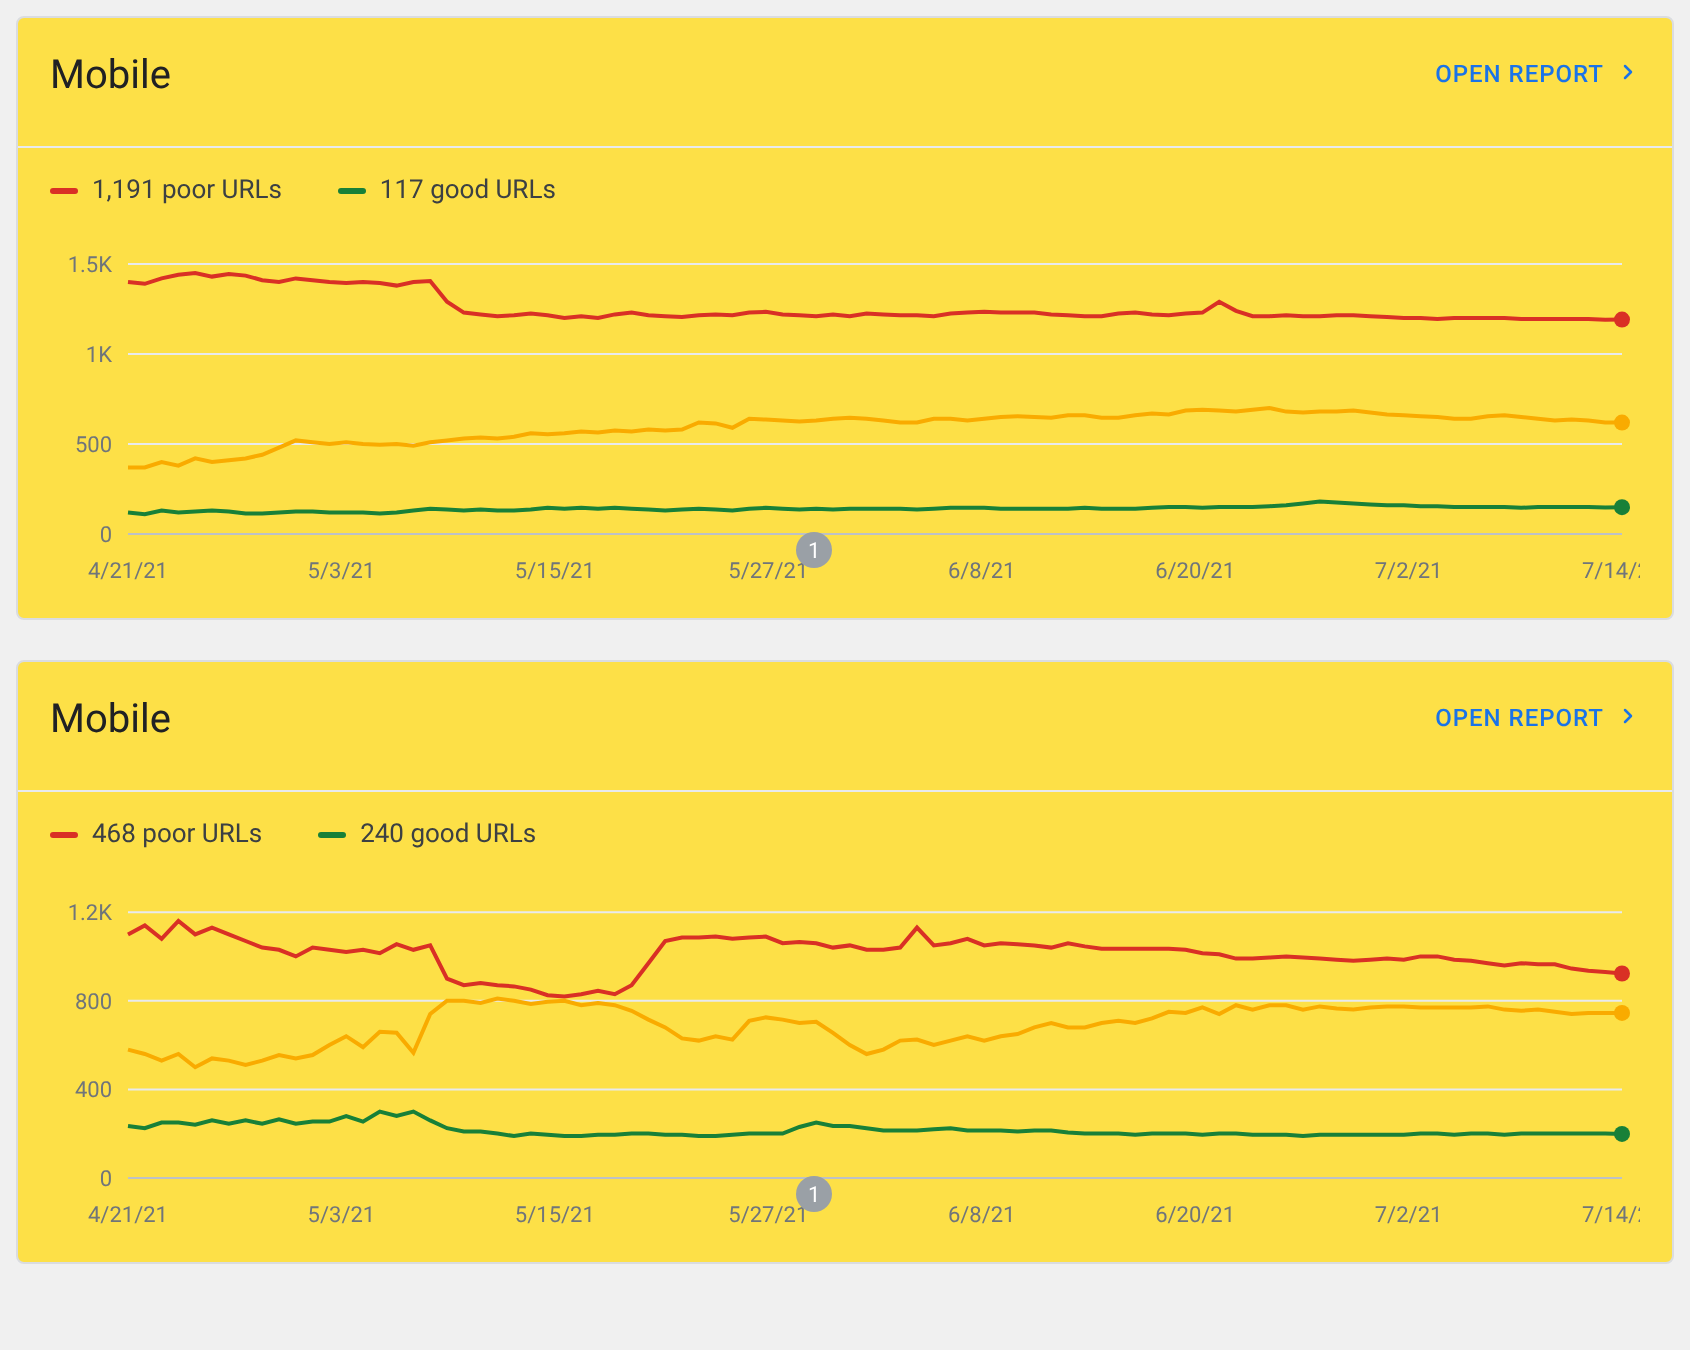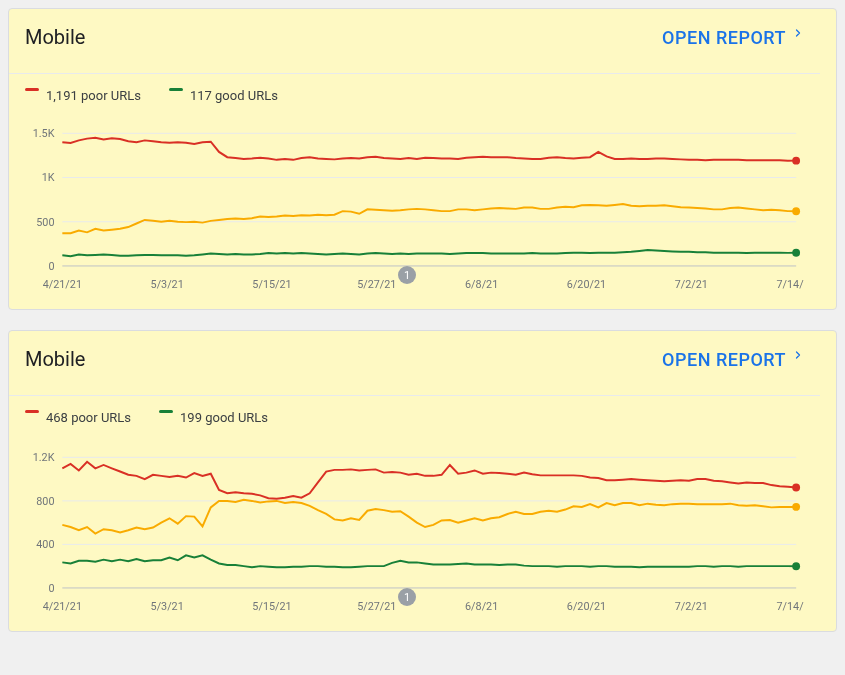--- a/index.html
+++ b/index.html
@@ -3,51 +3,51 @@
   <meta charset="utf-8">
   <style>
     * { box-sizing: border-box; margin: 0; padding: 0; }
     body {
       font-family: Roboto, Arial, sans-serif;
       background: #f0f0f0;
       padding: 8px;
       width: 845px;
     }
     .card {
-      background: #fef9c3;
+      background: #fde047;
       border: 1px solid #dadce0;
       border-radius: 4px;
-      padding: 16px 32px 12px 16px;
+      padding: 16px 16px 12px 16px;
       margin-bottom: 20px;
     }
     .card-header {
       display: flex;
       justify-content: space-between;
       align-items: center;
       margin-bottom: 24px;
     }
     .card-title {
       font-size: 20px;
       font-weight: 400;
       color: #202124;
     }
     .open-report {
       display: flex;
       align-items: flex-start;
       gap: 6px;
       color: #1a73e8;
-      font-size: 18px;
+      font-size: 12px;
       font-weight: 500;
       letter-spacing: 0.5px;
       cursor: pointer;
     }
     .open-report svg { width: 12px; height: 12px; }
     .divider { border-top: 1px solid #e8eaed; margin: 0 -16px 14px -16px; }
     .legend { display: flex; gap: 28px; margin-bottom: 14px; }
-    .legend-item { display: flex; gap: 7px; font-size: 13px; color: #3c4043; }
+    .legend-item { display: flex; align-items: center; gap: 7px; font-size: 13px; color: #3c4043; }
     .swatch { width: 14px; height: 3px; border-radius: 2px; }
     .chart-wrap { position: relative; }
     .chart { width: 100%; display: block; }
     .marker-badge {
       position: absolute;
       width: 18px; height: 18px;
       border-radius: 50%;
       background: #9aa0a6;
       color: #fff;
       font-size: 11px;
@@ -148,21 +148,21 @@
         </div>
       </div>
       <div class="divider"></div>
       <div class="legend">
         <div class="legend-item">
           <span class="swatch" style="background: rgb(217, 48, 37);"></span>
           <span>468 poor URLs</span>
         </div>
         <div class="legend-item">
           <span class="swatch" style="background: rgb(24, 128, 56);"></span>
-          <span>199 good URLs</span>
+          <span>240 good URLs</span>
         </div>
       </div>
       <div class="chart-wrap">
         <svg class="chart" viewBox="0 0 793 180" width="793" height="180">
           <line class="axisline" x1="38" x2="785" y1="150" y2="150"></line>
           <g class="ytick">
             <text x="30" y="154" text-anchor="end">0</text>
           </g>
           <line class="gridline" x1="38" x2="785" y1="105.6923076923077" y2="105.6923076923077"></line>
           <g class="ytick">

